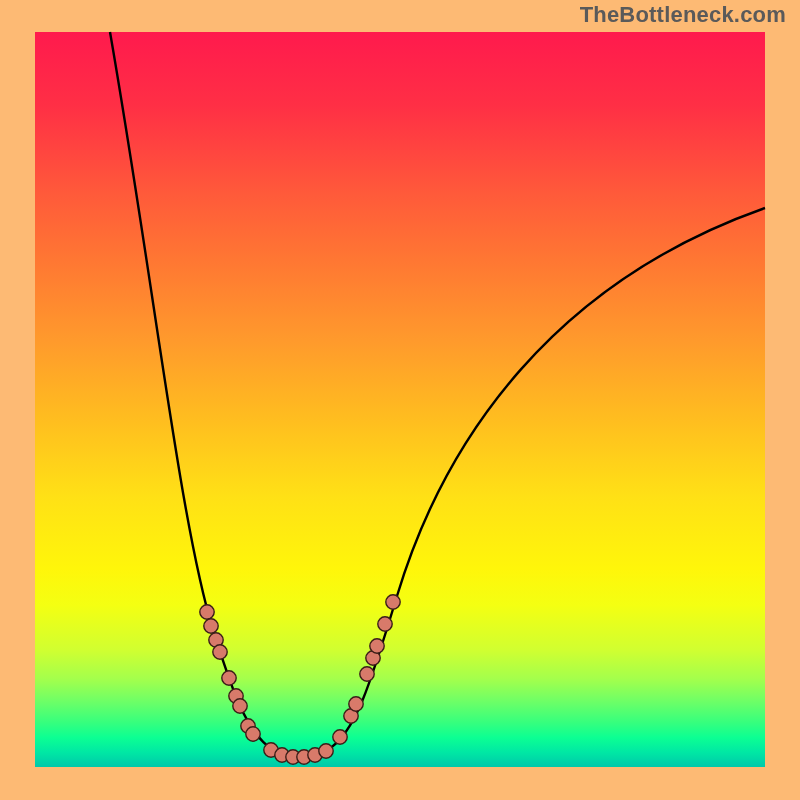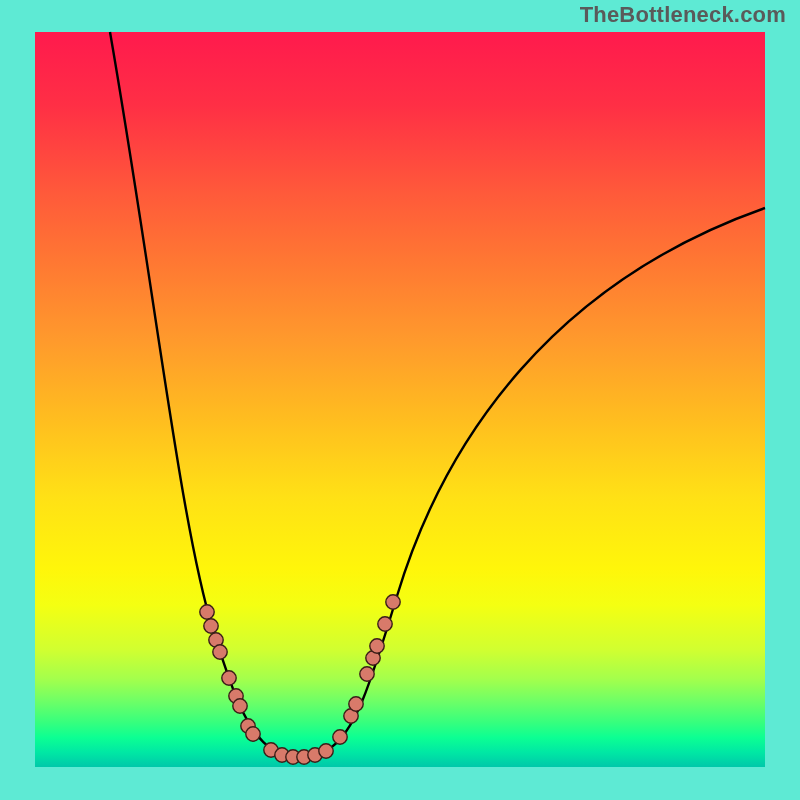--- a/index.html
+++ b/index.html
@@ -8,21 +8,21 @@
     width: 800px;
     height: 800px;
     overflow: hidden;
     background: #000;
     font-family: Arial, Helvetica, sans-serif;
   }
   .frame {
     position: relative;
     width: 800px;
     height: 800px;
-    background: #5eead4;
+    background: #fdba74;
   }
   .watermark {
     position: absolute;
     top: 2px;
     right: 14px;
     font-size: 22px;
     font-weight: 600;
     color: #5a5a5a;
     letter-spacing: 0.2px;
     z-index: 10;

